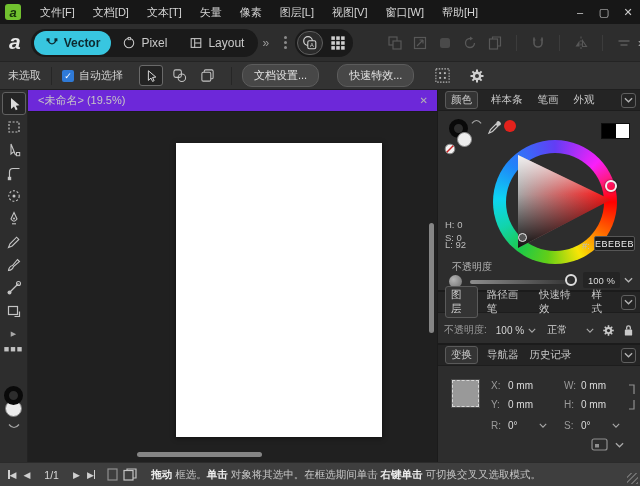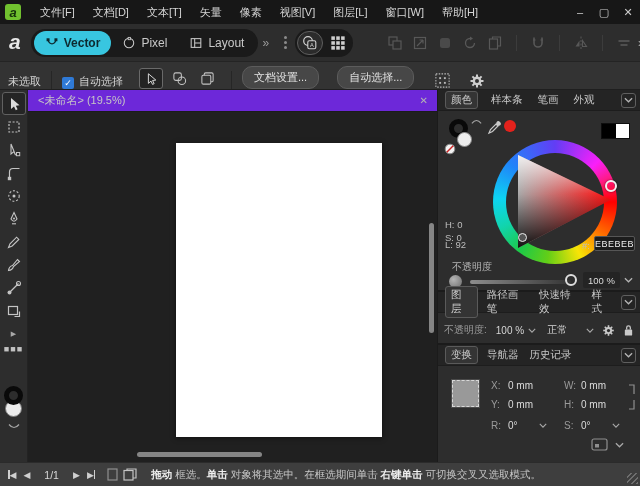--- a/index.html
+++ b/index.html
@@ -24,21 +24,21 @@
   .vdots { display:flex; flex-direction:column; gap:2px; margin:0 8px; }
   .vdots i { width:3px; height:3px; border-radius:50%; background:#8b8b8b; }
   .toggle-group { background:#1a1a1a; border-radius:14px; height:28px; display:flex; align-items:center; padding:0 2px; gap:2px; }
   .tgl { width:26px; height:24px; border-radius:12px; display:flex; align-items:center; justify-content:center; }
   .tgl.on { background:#2b2b2b; border:1px solid #5e5e5e; }
   .dis-icons { display:flex; align-items:center; gap:9px; margin-left:34px; }
   .dsep { width:1px; height:16px; background:#3c3c3c; margin:0 4px; }
   .endchev { color:#a8a8a8; font-size:12px; margin-left:6px; }
 
   
-  .contextbar { position:absolute; top:62px; left:0; right:0; height:28px; background:#333333; border-bottom:1px solid #1f1f1f; display:flex; align-items:flex-end; font-size:11px; padding-left:8px; }
+  .contextbar { position:absolute; top:62px; left:0; right:0; height:28px; background:#333333; border-bottom:1px solid #1f1f1f; display:flex; align-items:center; font-size:11px; padding-left:8px; }
   .csep { width:1px; height:18px; background:#262626; margin:0 10px; }
   .checkbox { width:12px; height:12px; border-radius:2px; background:#2f7ad7; display:inline-flex; align-items:center; justify-content:center; color:#fff; font-size:9px; margin-right:5px; }
   .modebtn { width:24px; height:21px; display:flex; align-items:center; justify-content:center; border-radius:3px; margin:0 2px; }
   .modebtn.sel { border:1px solid #6a6a6a; background:#232323; }
   .cbtn { background:#474747; border:1px solid #5c5c5c; border-radius:10px; color:#e2e2e2; font-size:11px; padding:3px 11px; }
 
   
   .tools { position:absolute; left:0; top:90px; width:28px; height:372px; background:#2d2d2d; border-right:1px solid #232323; display:flex; flex-direction:column; align-items:center; padding-top:2px; }
   .tool { width:24px; height:23px; display:flex; align-items:center; justify-content:center; }
   .tool.sel { border:1px solid #616161; border-radius:3px; background:#252525; }
@@ -111,22 +111,22 @@
 
 <div class="win">
 
   <div class="titlebar">
     <div class="applogo">a</div>
     <span class="menu-item">文件[F]</span>
     <span class="menu-item">文档[D]</span>
     <span class="menu-item">文本[T]</span>
     <span class="menu-item">矢量</span>
     <span class="menu-item">像素</span>
+    <span class="menu-item">图层[L]</span>
     <span class="menu-item">视图[V]</span>
-    <span class="menu-item">图层[L]</span>
     <span class="menu-item">窗口[W]</span>
     <span class="menu-item">帮助[H]</span>
     <div class="wincontrols">
       <span class="winbtn">–</span>
       <span class="winbtn">▢</span>
       <span class="winbtn">✕</span>
     </div>
   </div>
 
   <div class="personabar">
@@ -268,21 +268,21 @@
     </span>
     <span class="modebtn">
       <svg width="15" height="15" viewBox="0 0 16 16">
           <rect x="4.5" y="2" width="9.5" height="9.5" rx="1.5" fill="none" stroke="#c4c4c4" stroke-width="1.1"></rect>
           <rect x="2" y="4.5" width="9.5" height="9.5" rx="1.5" fill="#333" stroke="#c4c4c4" stroke-width="1.1"></rect>
         </svg>
     </span>
     <span class="csep"></span>
     <button class="cbtn">文档设置...</button>
     <span style="width:18px"></span>
-    <button class="cbtn">自动选择...</button>
+    <button class="cbtn">快速特效...</button>
     <span style="width:20px"></span>
     <span>
       <svg width="17" height="17" viewBox="0 0 18 18">
           <g fill="none" stroke="#b9b9b9" stroke-width="1.1" stroke-dasharray="1.6 1.4">
             <rect x="2" y="2" width="14" height="14"></rect>
           </g>
           <g fill="#b9b9b9">
             <rect x="5.5" y="5.5" width="2" height="2"></rect>
             <rect x="10.5" y="5.5" width="2" height="2"></rect>
             <rect x="5.5" y="10.5" width="2" height="2"></rect>

